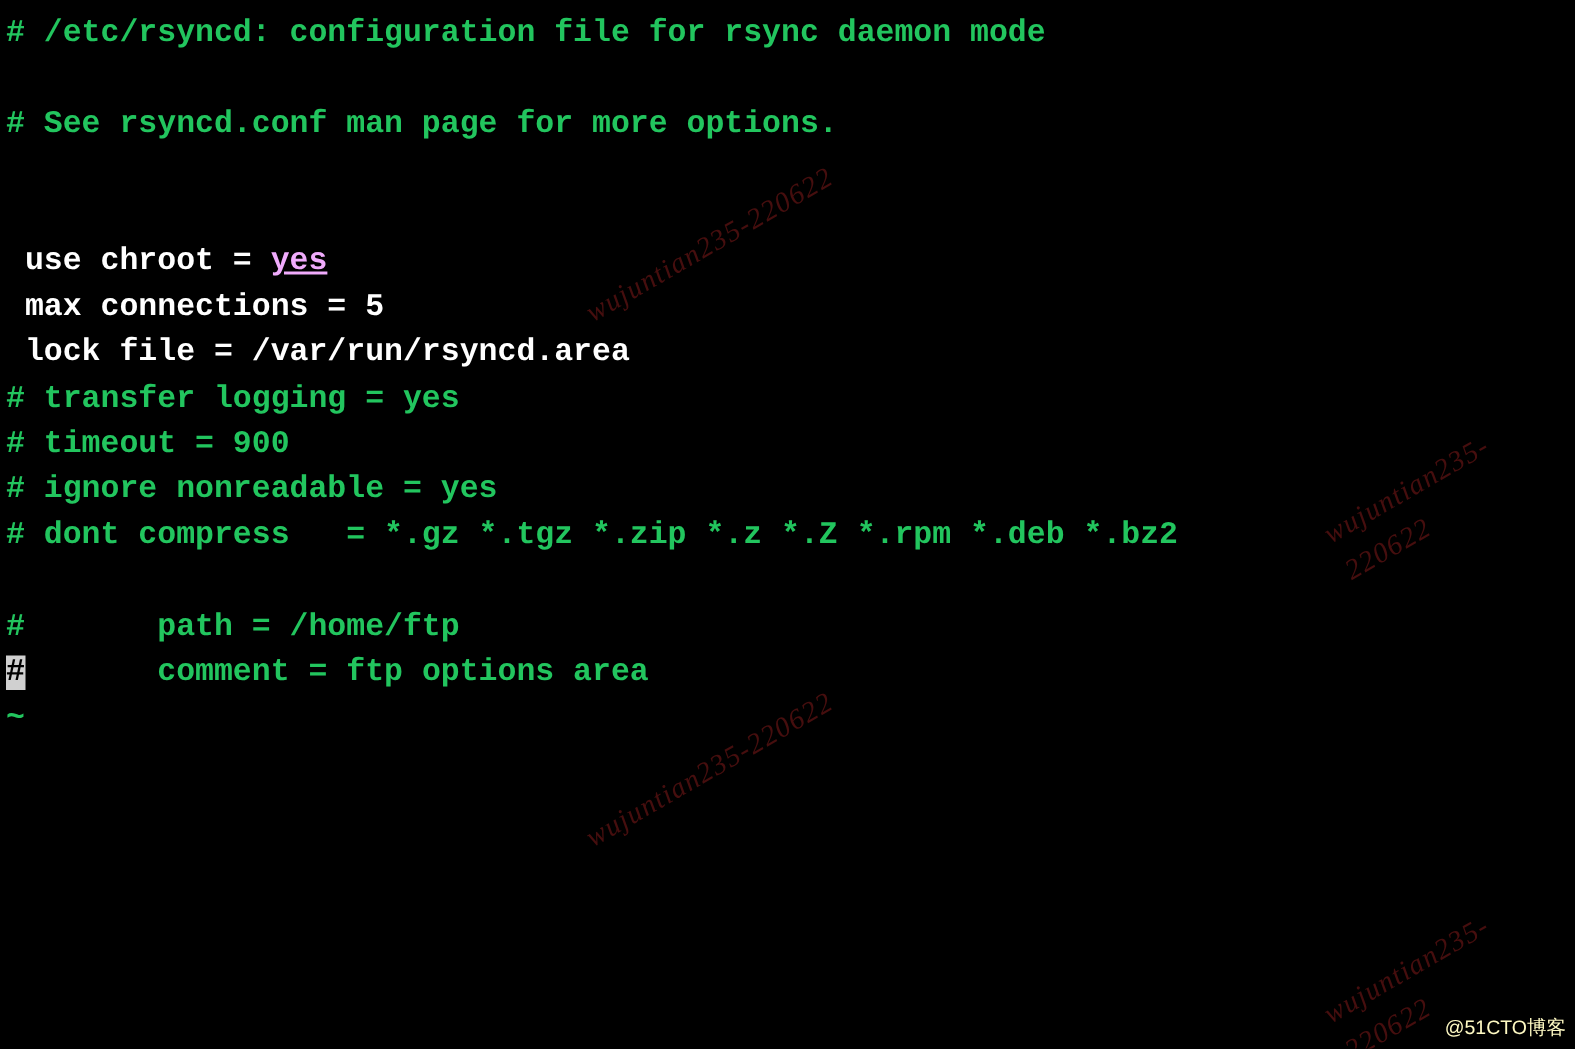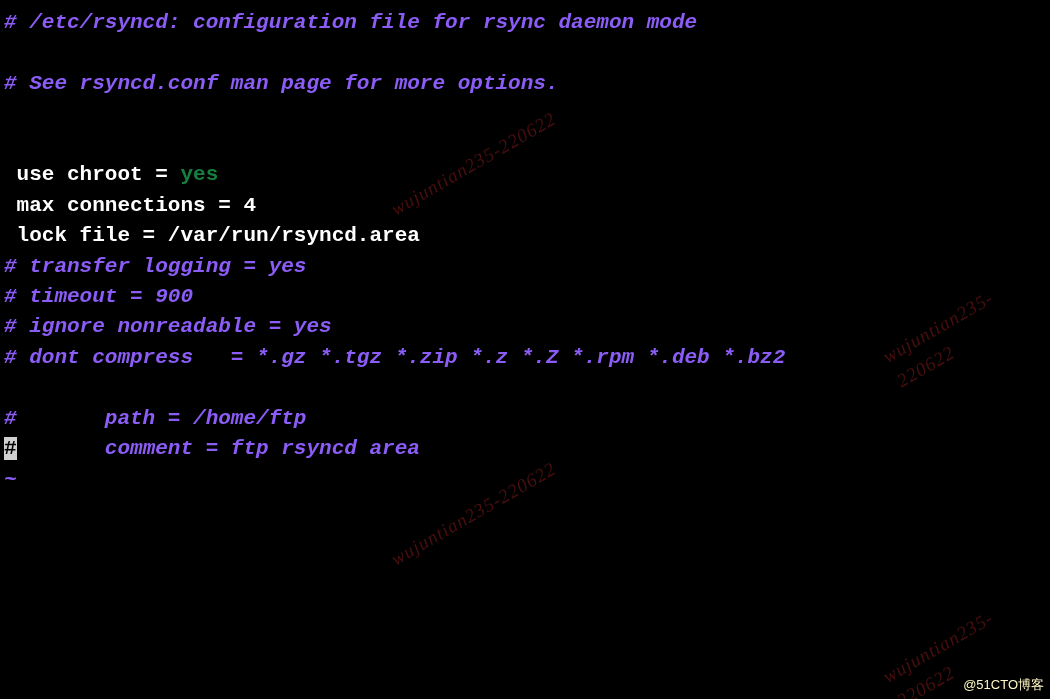--- a/index.html
+++ b/index.html
@@ -16,28 +16,28 @@
       padding: 8px 4px;
       width: 1050px;
       height: 699px;
       overflow: hidden;
       position: relative;
     }
     .line {
       white-space: pre;
     }
     .comment {
-      color: #8b5cf6;
-      font-style: italic;
+      color: #22c55e;
     }
     .white {
       color: #ffffff;
     }
     .green {
-      color: #15803d;
+      color: #f0abfc;
+      text-decoration: underline;
     }
     .cursor-block {
       background-color: #d0d0d0;
       color: #000000;
     }
     .watermark {
       position: absolute;
       color: rgba(200, 40, 40, 0.35);
       font-size: 19px;
       font-family: serif;
@@ -64,29 +64,29 @@
 </head>
 <body>
 
 <div id="editor">
     <div class="line"><span class="comment"># /etc/rsyncd: configuration file for rsync daemon mode</span></div>
     <div class="line">&nbsp;</div>
     <div class="line"><span class="comment"># See rsyncd.conf man page for more options.</span></div>
     <div class="line">&nbsp;</div>
     <div class="line">&nbsp;</div>
     <div class="line"><span class="white"> use chroot = </span><span class="green">yes</span></div>
-    <div class="line"><span class="white"> max connections = 4</span></div>
+    <div class="line"><span class="white"> max connections = 5</span></div>
     <div class="line"><span class="white"> lock file = /var/run/rsyncd.area</span></div>
     <div class="line"><span class="comment"># transfer logging = yes</span></div>
     <div class="line"><span class="comment"># timeout = 900</span></div>
     <div class="line"><span class="comment"># ignore nonreadable = yes</span></div>
     <div class="line"><span class="comment"># dont compress   = *.gz *.tgz *.zip *.z *.Z *.rpm *.deb *.bz2</span></div>
     <div class="line">&nbsp;</div>
     <div class="line"><span class="comment">#       path = /home/ftp</span></div>
-    <div class="line"><span class="cursor-block">#</span><span class="comment">       comment = ftp rsyncd area</span></div>
+    <div class="line"><span class="cursor-block">#</span><span class="comment">       comment = ftp options area</span></div>
     <div class="line"><span class="comment">~</span></div>
   </div>
 
 <div class="watermark wm1">wujuntian235-220622</div>
 <div class="watermark wm2">wujuntian235-220622</div>
 <div class="watermark wm3">wujuntian235-220622</div>
 <div class="watermark wm4">wujuntian235-220622</div>
 
 <div class="attribution">@51CTO博客</div>
 

